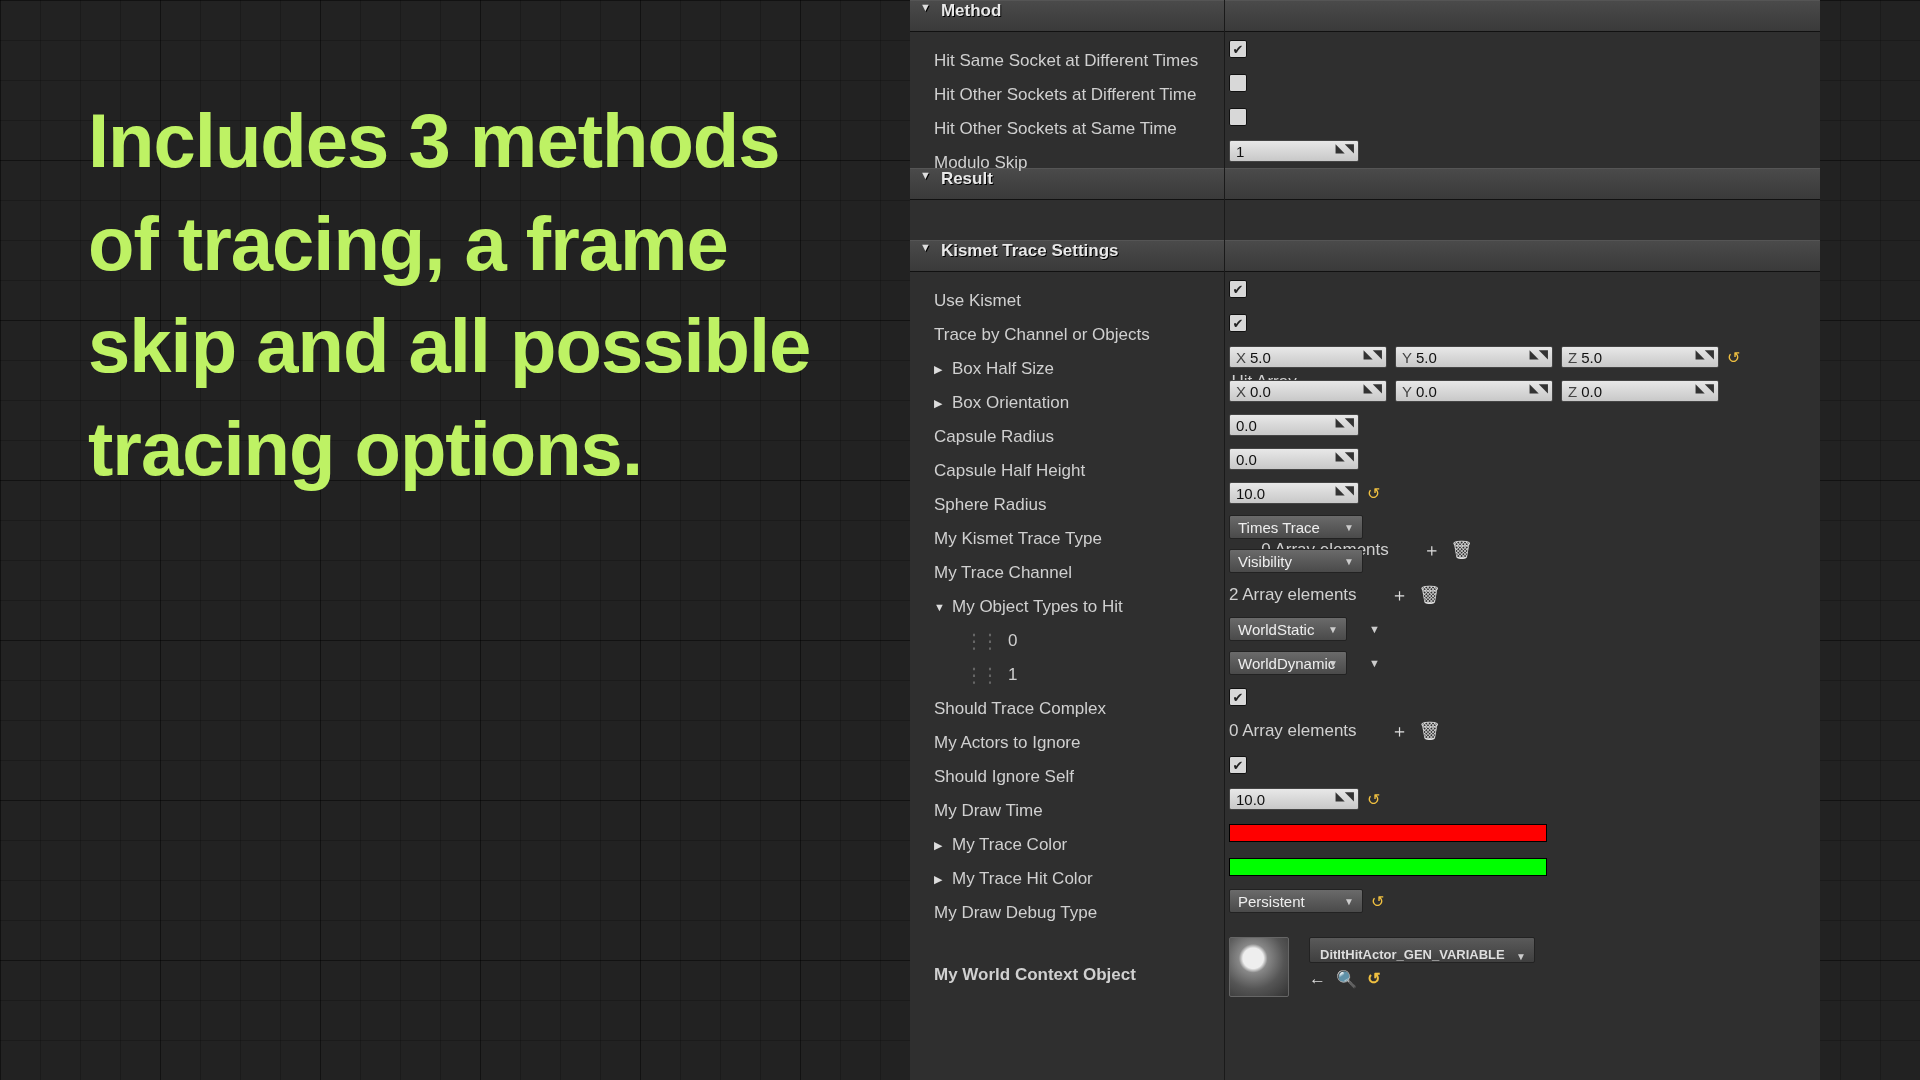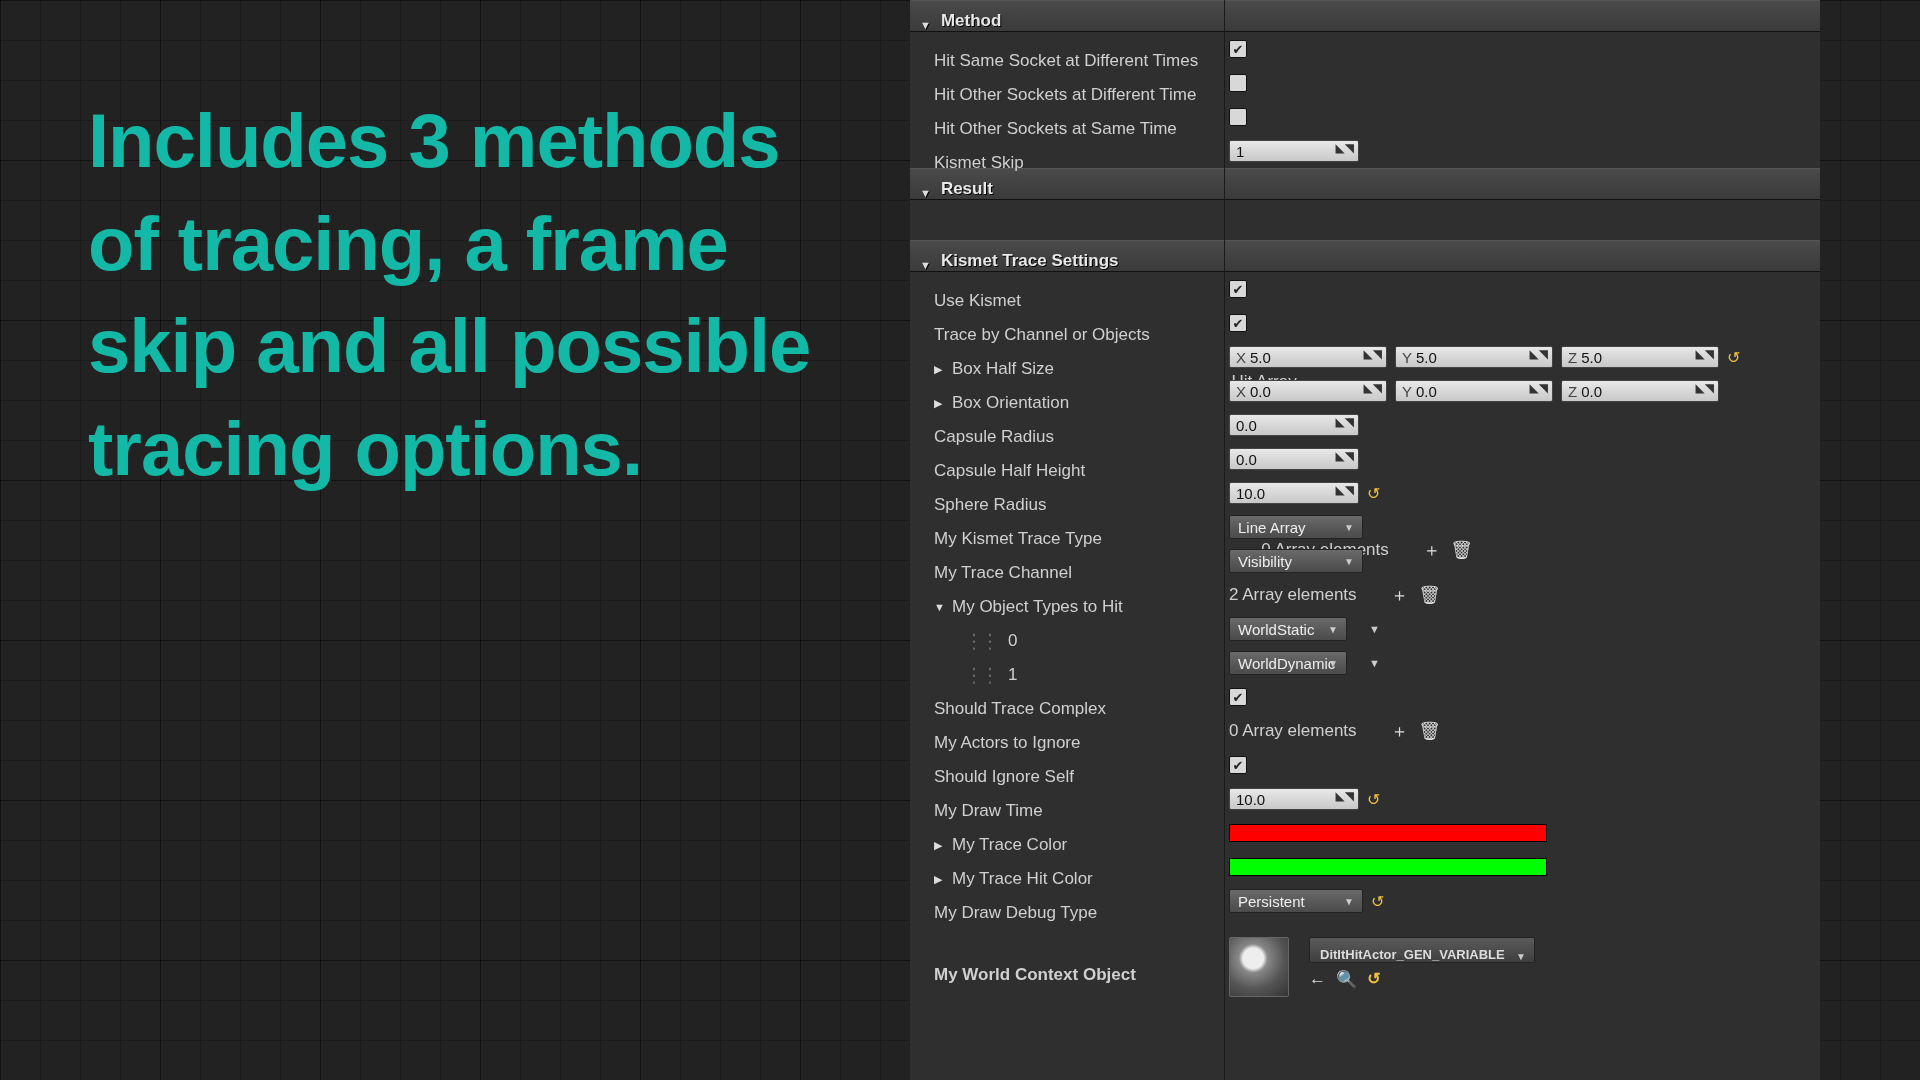--- a/index.html
+++ b/index.html
@@ -16,21 +16,21 @@
     linear-gradient(rgba(0,0,0,0.35) 1px, transparent 1px),
     linear-gradient(90deg, rgba(0,0,0,0.35) 1px, transparent 1px),
     linear-gradient(rgba(0,0,0,0.2) 1px, transparent 1px),
     linear-gradient(90deg, rgba(0,0,0,0.2) 1px, transparent 1px);
   background-size: 160px 160px, 160px 160px, 40px 40px, 40px 40px;
 }
 .marketing-text {
   position: absolute;
   left: 88px; top: 90px;
   width: 760px;
-  color: #14b8a6;
+  color: #bef264;
   font-size: 76px;
   font-weight: 600;
   line-height: 1.35;
   letter-spacing: -1px;
 }
 .panel {
   position: absolute;
   left: 910px; top: 0;
   width: 910px; height: 1080px;
   background: #2f2f2f;
@@ -38,21 +38,21 @@
   font-size: 17px;
 }
 .label-col { width: 315px; flex: 0 0 315px; padding-left: 24px; display:flex; align-items:center; gap:6px;margin-top:24px;}
 .value-col { flex: 1; display: flex; align-items: center; gap: 8px; padding-left: 4px; }
 .row { display: flex; align-items: center; height: 34px; }
 .row.tall { height: 90px; font-weight: bold; }
 .section-header {
   height: 32px;
   background: linear-gradient(#4a4a4a,#3a3a3a);
   border-top: 1px solid #555; border-bottom: 1px solid #111;
-  display:flex; align-items:flex-end; padding-left:10px;
+  display:flex; align-items:flex-start; padding-left:10px;
   font-weight:600; color:#e8e8e8; gap:6px;
   text-shadow: 1px 1px 0 #000;
 }
 .tri-down::before { content:"▼"; font-size:11px; color:#ddd; margin-right:4px;}
 .tri-right::before{ content:"▶"; font-size:11px; color:#ddd; margin-right:4px;}
 .exp { color:#bbb; font-size:11px; width:12px; display:inline-block; }
 .checkbox {
   width:18px; height:18px; background:#d8d8d8; border:1px solid #111; border-radius:2px;
   display:flex; align-items:center; justify-content:center; font-size:13px; color:#222;
 }
@@ -118,21 +118,21 @@
         <div class="checkbox unchecked">✔</div>
       </div>
   </div>
   <div class="row">
     <div class="label-col">Hit Other Sockets at Same Time</div>
     <div class="value-col">
         <div class="checkbox unchecked">✔</div>
       </div>
   </div>
   <div class="row">
-    <div class="label-col">Kismet Skip</div>
+    <div class="label-col">Modulo Skip</div>
     <div class="value-col">
         <div class="spin small">
           <span>1</span>
           <span class="grip">◣◥</span>
         </div>
       </div>
   </div>
 
   <div class="section-header tri-down">
       <span>Result</span>
@@ -235,21 +235,21 @@
           <span>10.0</span>
           <span class="grip">◣◥</span>
         </div>
         <span class="reset">↺</span>
       </div>
   </div>
   <div class="row">
     <div class="label-col">My Kismet Trace Type</div>
     <div class="value-col">
         <div class="dropdown">
-          <span>Line Array</span>
+          <span>Times Trace</span>
         </div>
       </div>
   </div>
   <div class="row">
     <div class="label-col">My Trace Channel</div>
     <div class="value-col">
         <div class="dropdown">
           <span>Visibility</span>
         </div>
       </div>

